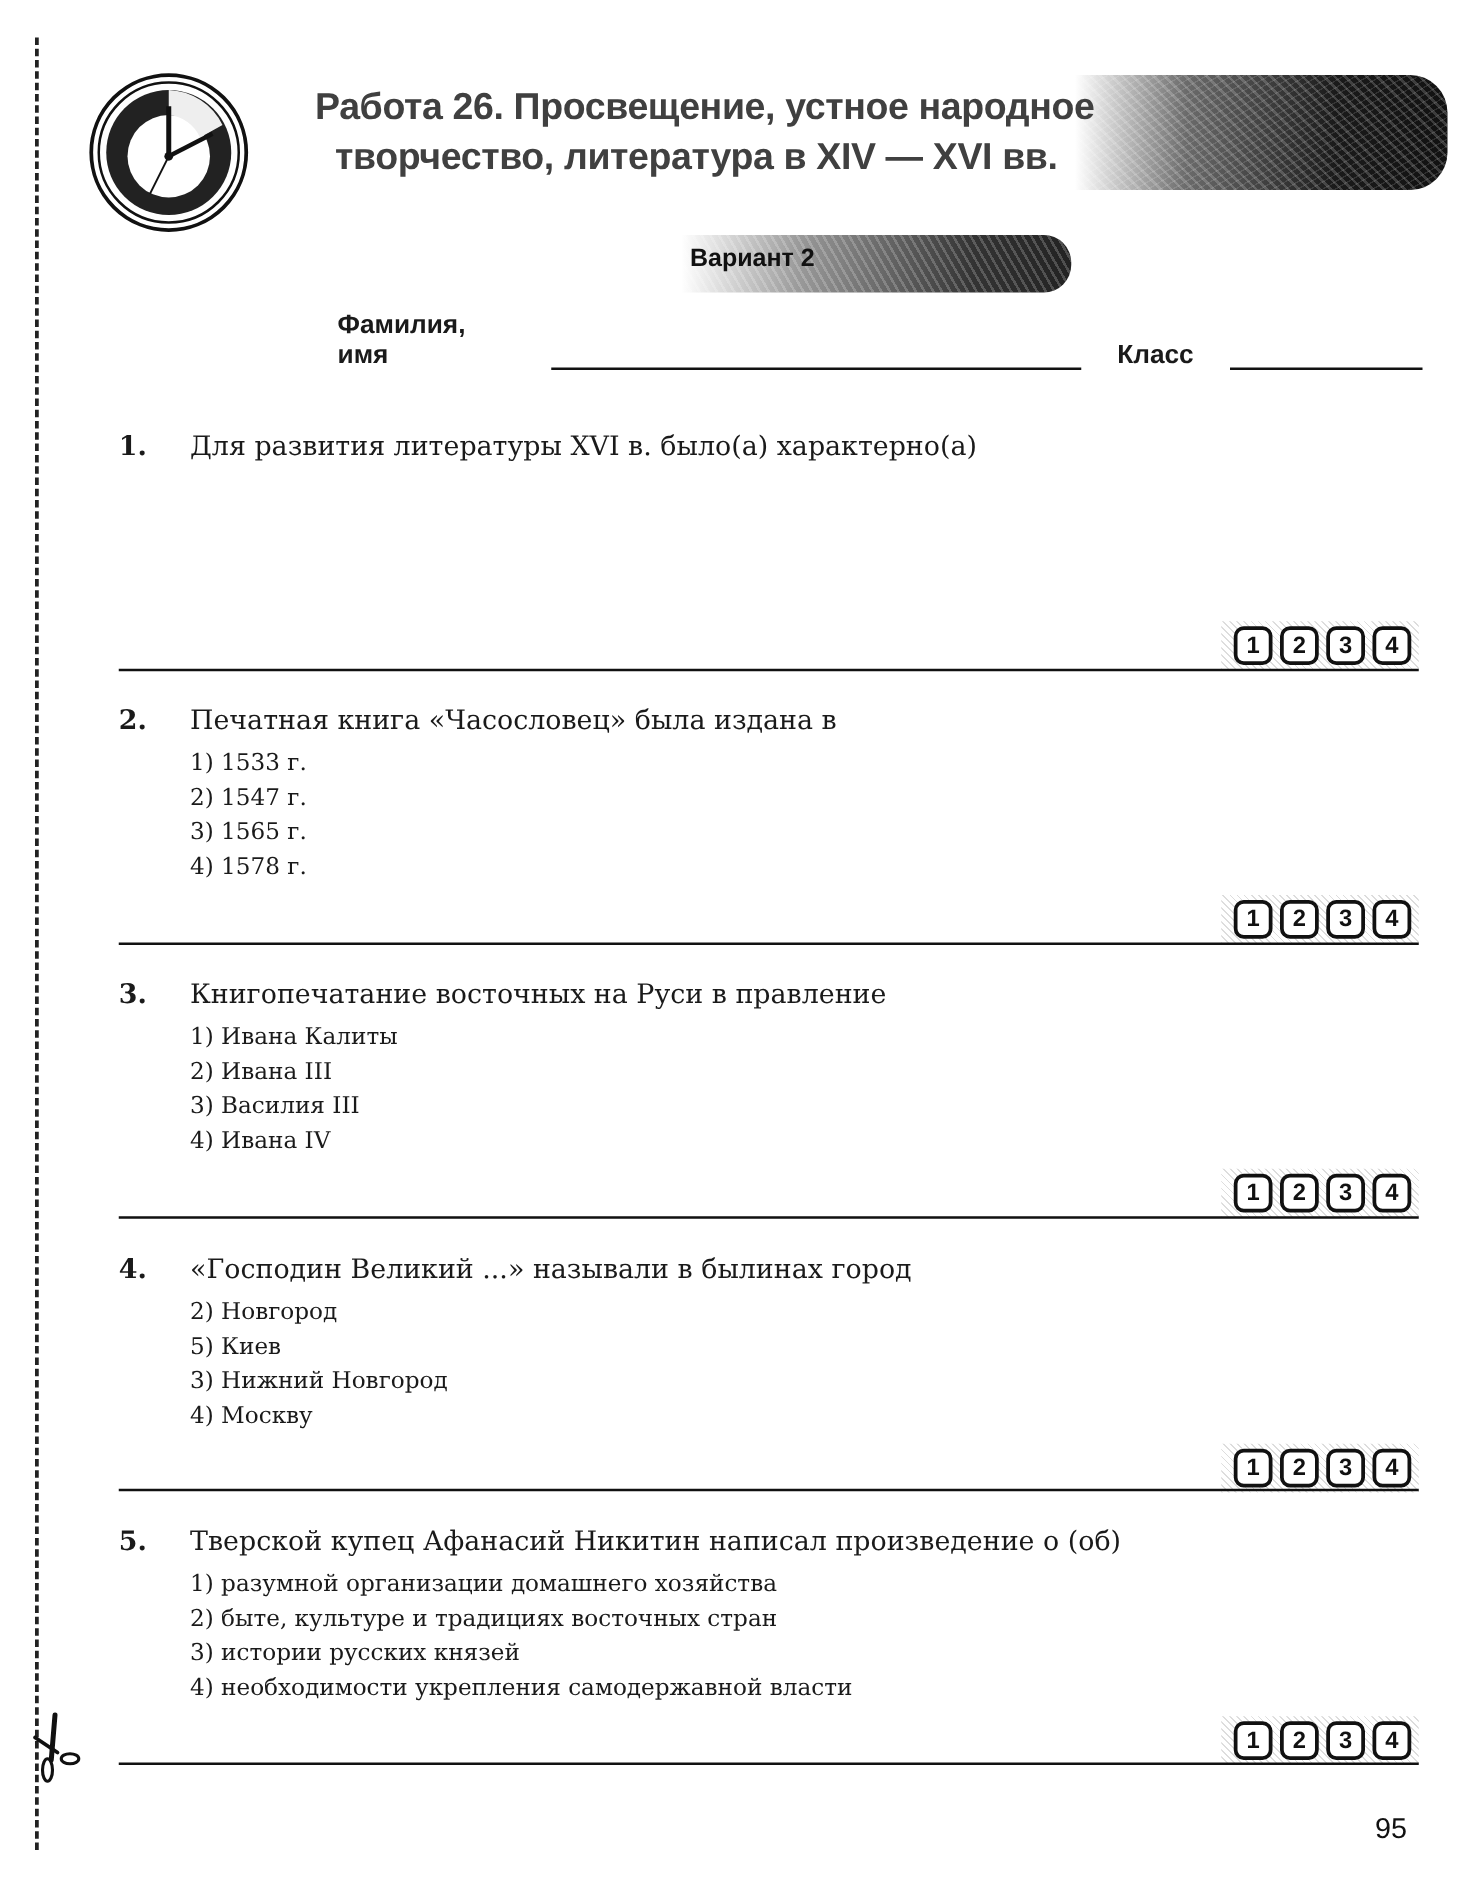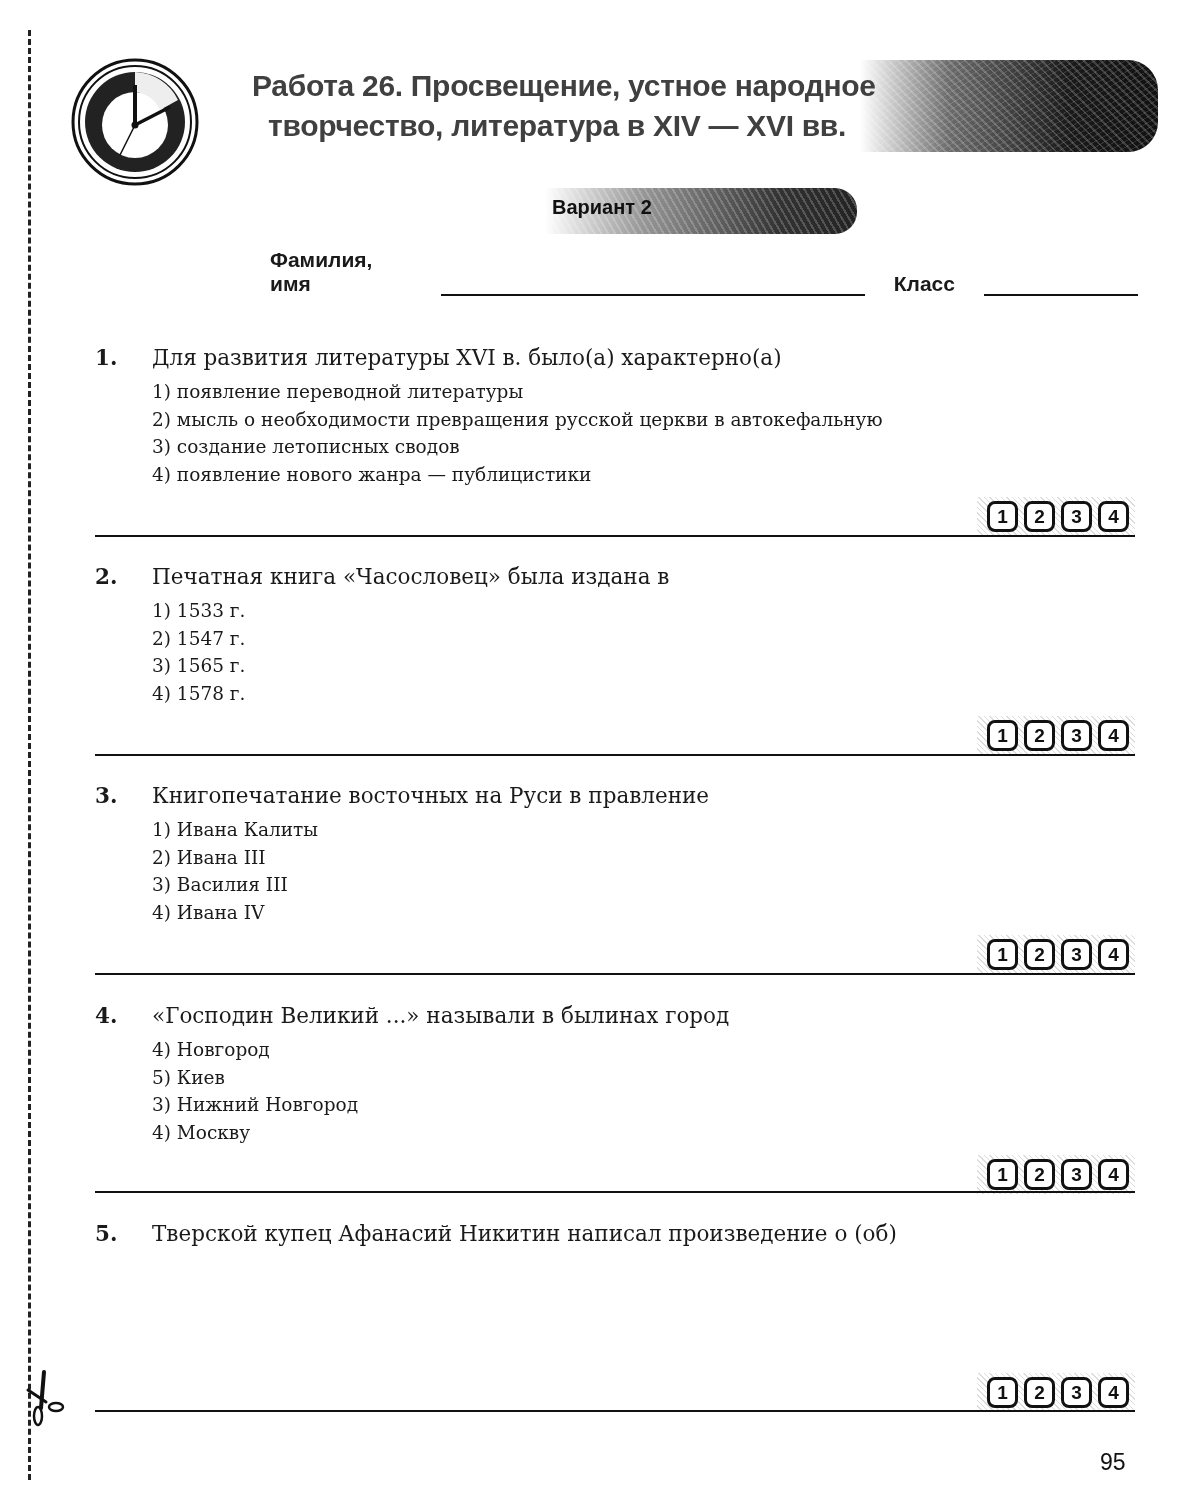--- a/index.html
+++ b/index.html
@@ -118,26 +118,20 @@
   <span class="fill" style="width:446px"></span>
   <span>Класс</span>
   <span class="fill" style="width:162px; margin-right:0"></span>
 </div>
 
 <div class="question" style="top:344px; height:194px;">
   <div class="q-head">
     <span class="q-num">1.</span>
     <span class="q-text">Для развития литературы XVI в. было(а) характерно(а)</span>
   </div>
-  <div class="options">
-    <span class="option">1) появление переводной литературы</span>
-    <span class="option">2) мысль о необходимости превращения русской церкви в автокефальную</span>
-    <span class="option">3) создание летописных сводов</span>
-    <span class="option">4) появление нового жанра — публицистики</span>
-  </div>
   <div class="answer-row" style="top:153px;">
     <div class="ans-box">1</div>
     <div class="ans-box">2</div>
     <div class="ans-box">3</div>
     <div class="ans-box">4</div>
   </div>
   <div class="sep" style="top:191px;"></div>
 </div>
 
 <div class="question" style="top:563px; height:194px;">
@@ -179,39 +173,45 @@
   </div>
   <div class="sep" style="top:191px;"></div>
 </div>
 
 <div class="question" style="top:1002px; height:194px;">
   <div class="q-head">
     <span class="q-num">4.</span>
     <span class="q-text">«Господин Великий ...» называли в былинах город</span>
   </div>
   <div class="options">
-    <span class="option">4) Новгород</span>
+    <span class="option">2) Новгород</span>
     <span class="option">5) Киев</span>
     <span class="option">3) Нижний Новгород</span>
     <span class="option">4) Москву</span>
   </div>
   <div class="answer-row" style="top:153px;">
     <div class="ans-box">1</div>
     <div class="ans-box">2</div>
     <div class="ans-box">3</div>
     <div class="ans-box">4</div>
   </div>
   <div class="sep" style="top:189px;"></div>
 </div>
 
 <div class="question" style="top:1220px; height:194px;">
   <div class="q-head">
     <span class="q-num">5.</span>
     <span class="q-text">Тверской купец Афанасий Никитин написал произведение о (об)</span>
   </div>
+  <div class="options">
+    <span class="option">1) разумной организации домашнего хозяйства</span>
+    <span class="option">2) быте, культуре и традициях восточных стран</span>
+    <span class="option">3) истории русских князей</span>
+    <span class="option">4) необходимости укрепления самодержавной власти</span>
+  </div>
   <div class="answer-row" style="top:153px;">
     <div class="ans-box">1</div>
     <div class="ans-box">2</div>
     <div class="ans-box">3</div>
     <div class="ans-box">4</div>
   </div>
   <div class="sep" style="top:190px;"></div>
 </div>
 
 <div class="page-number">95</div>

